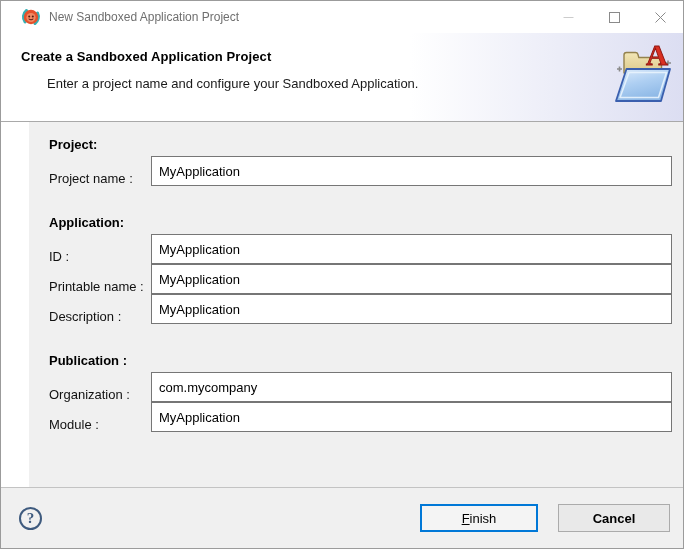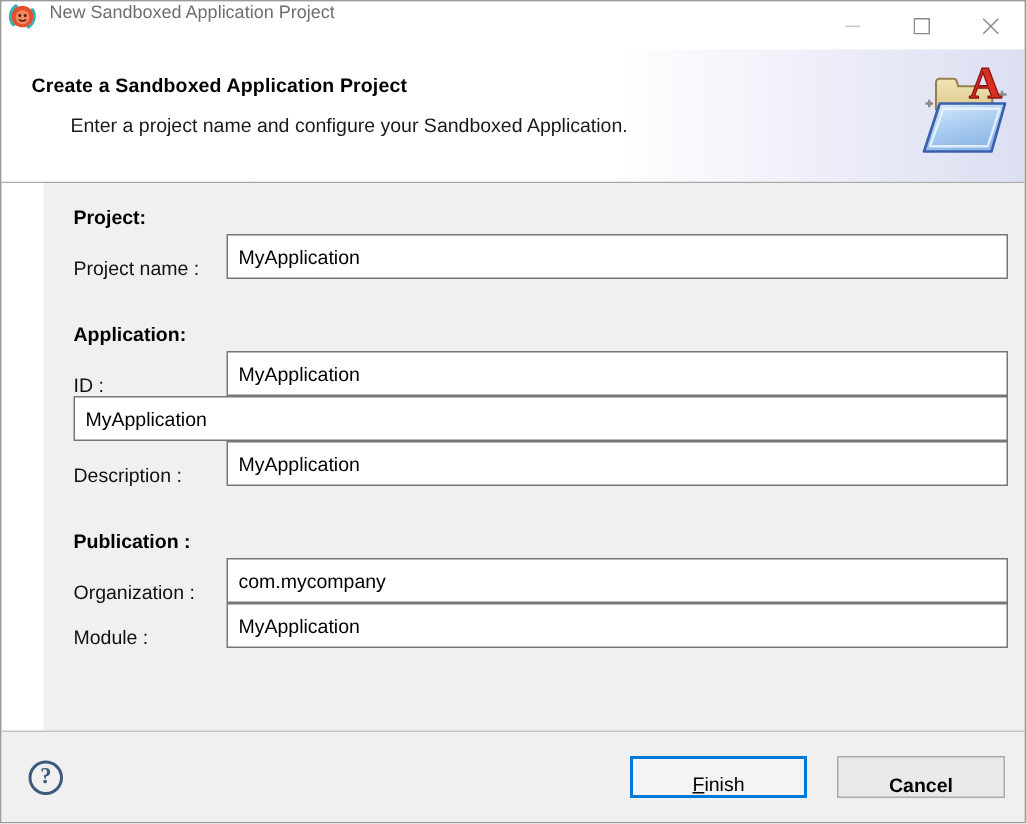--- a/index.html
+++ b/index.html
@@ -7,23 +7,23 @@
   .window {
     width: 684px; height: 549px;
     border: 1px solid #9b9b9b;
     background: #ffffff;
     display: flex; flex-direction: column;
     overflow: hidden;
   }
   
   .titlebar {
     height: 32px; flex: 0 0 32px;
-    display: flex; 
+    display: flex; align-items: center;
     background: #ffffff;
-    padding-left: 4px;
+    padding-left: 20px;
   }
   .titlebar .app-ico { width: 20px; height: 20px; flex: 0 0 20px; }
   .titlebar .wtitle {
     margin-left: 8px; font-size: 12px; color: #6f6f6f;
     white-space: nowrap; overflow: hidden;
   }
   .titlebar .tspacer { flex: 1; }
   .cap-btn {
     width: 46px; height: 32px;
     display: flex; align-items: center; justify-content: center;
@@ -82,21 +82,21 @@
     background: transparent;
     font-family: "Liberation Serif", serif;
     font-size: 15px; font-weight: bold; line-height: 1;
     display: flex; align-items: center; justify-content: center;
     cursor: pointer;
   }
   .fspacer { flex: 1; }
   .btn {
     height: 28px; font-size: 13px; color: #000000;
     font-family: "Liberation Sans", sans-serif;
-    display: flex; align-items: flex-end; justify-content: center;
+    display: flex; align-items: center; justify-content: center;
     cursor: pointer;
   }
   .btn-finish {
     width: 118px; margin-right: 20px;
     background: #f4f4f4; border: 2px solid #0078d7;
   }
   .btn-finish .mn { text-decoration: underline; }
   .btn-cancel {
     width: 112px;
     background: #e9e9e9; border: 1px solid #ababab; font-weight: bold;
@@ -173,20 +173,21 @@
       <label class="flabel">Project name :</label>
       <input class="finput" type="text" value="MyApplication" style="">
     </div>
 
     <div class="section-heading mt">Application:</div>
     <div class="row">
       <label class="flabel">ID :</label>
       <input class="finput" type="text" value="MyApplication" style="">
     </div>
     <div class="row">
+      <label class="flabel">Printable name :</label>
       <input class="finput" type="text" value="MyApplication" style="">
     </div>
     <div class="row">
       <label class="flabel">Description :</label>
       <input class="finput" type="text" value="MyApplication" style="">
     </div>
 
     <div class="section-heading mt">Publication :</div>
     <div class="row">
       <label class="flabel">Organization :</label>

